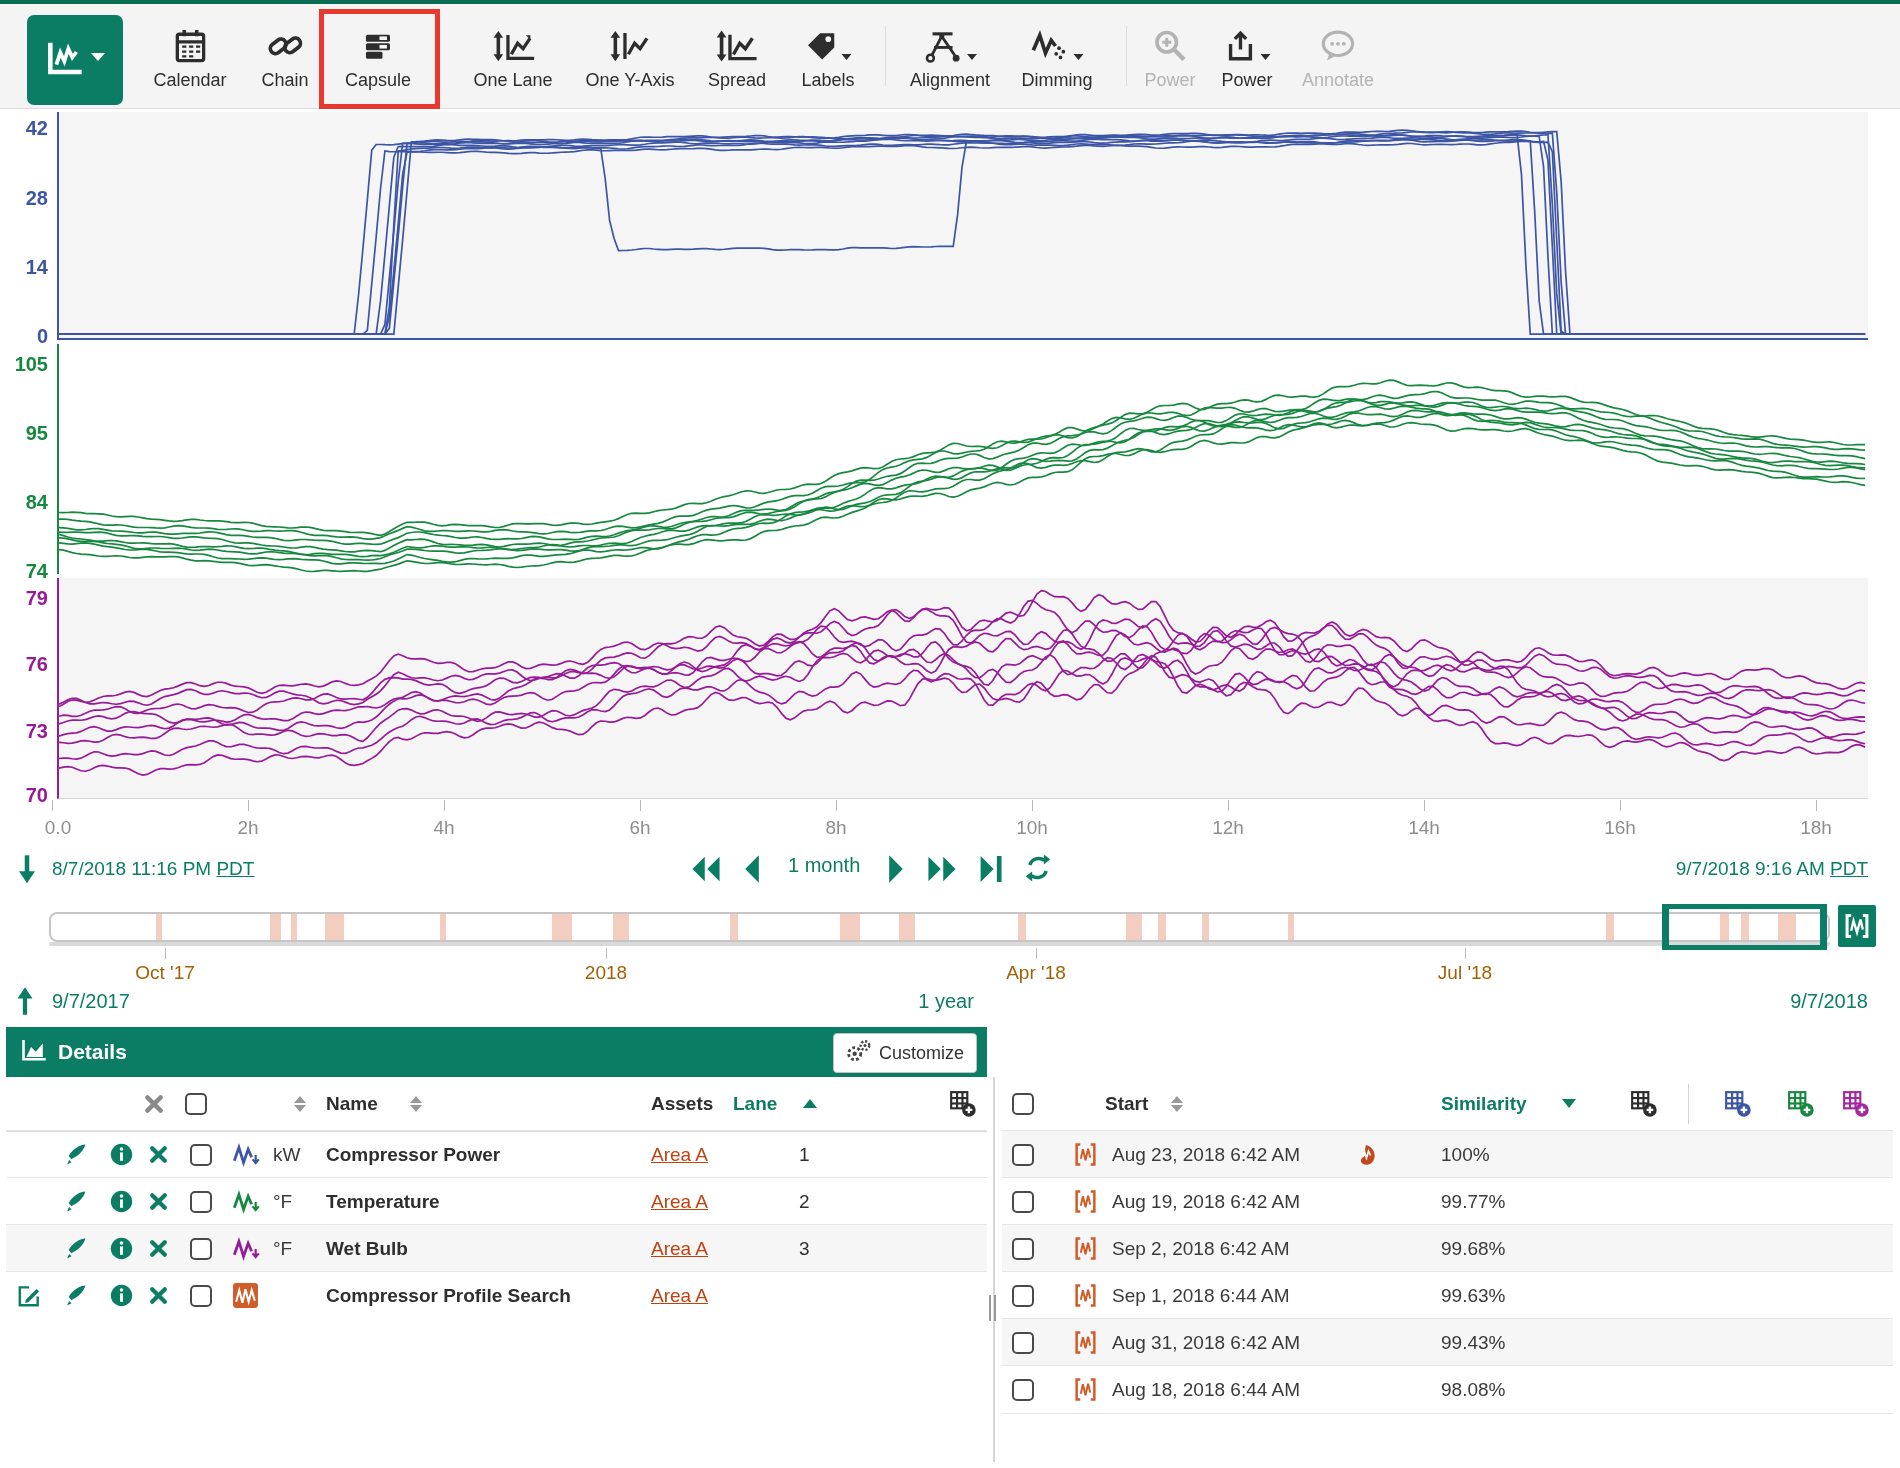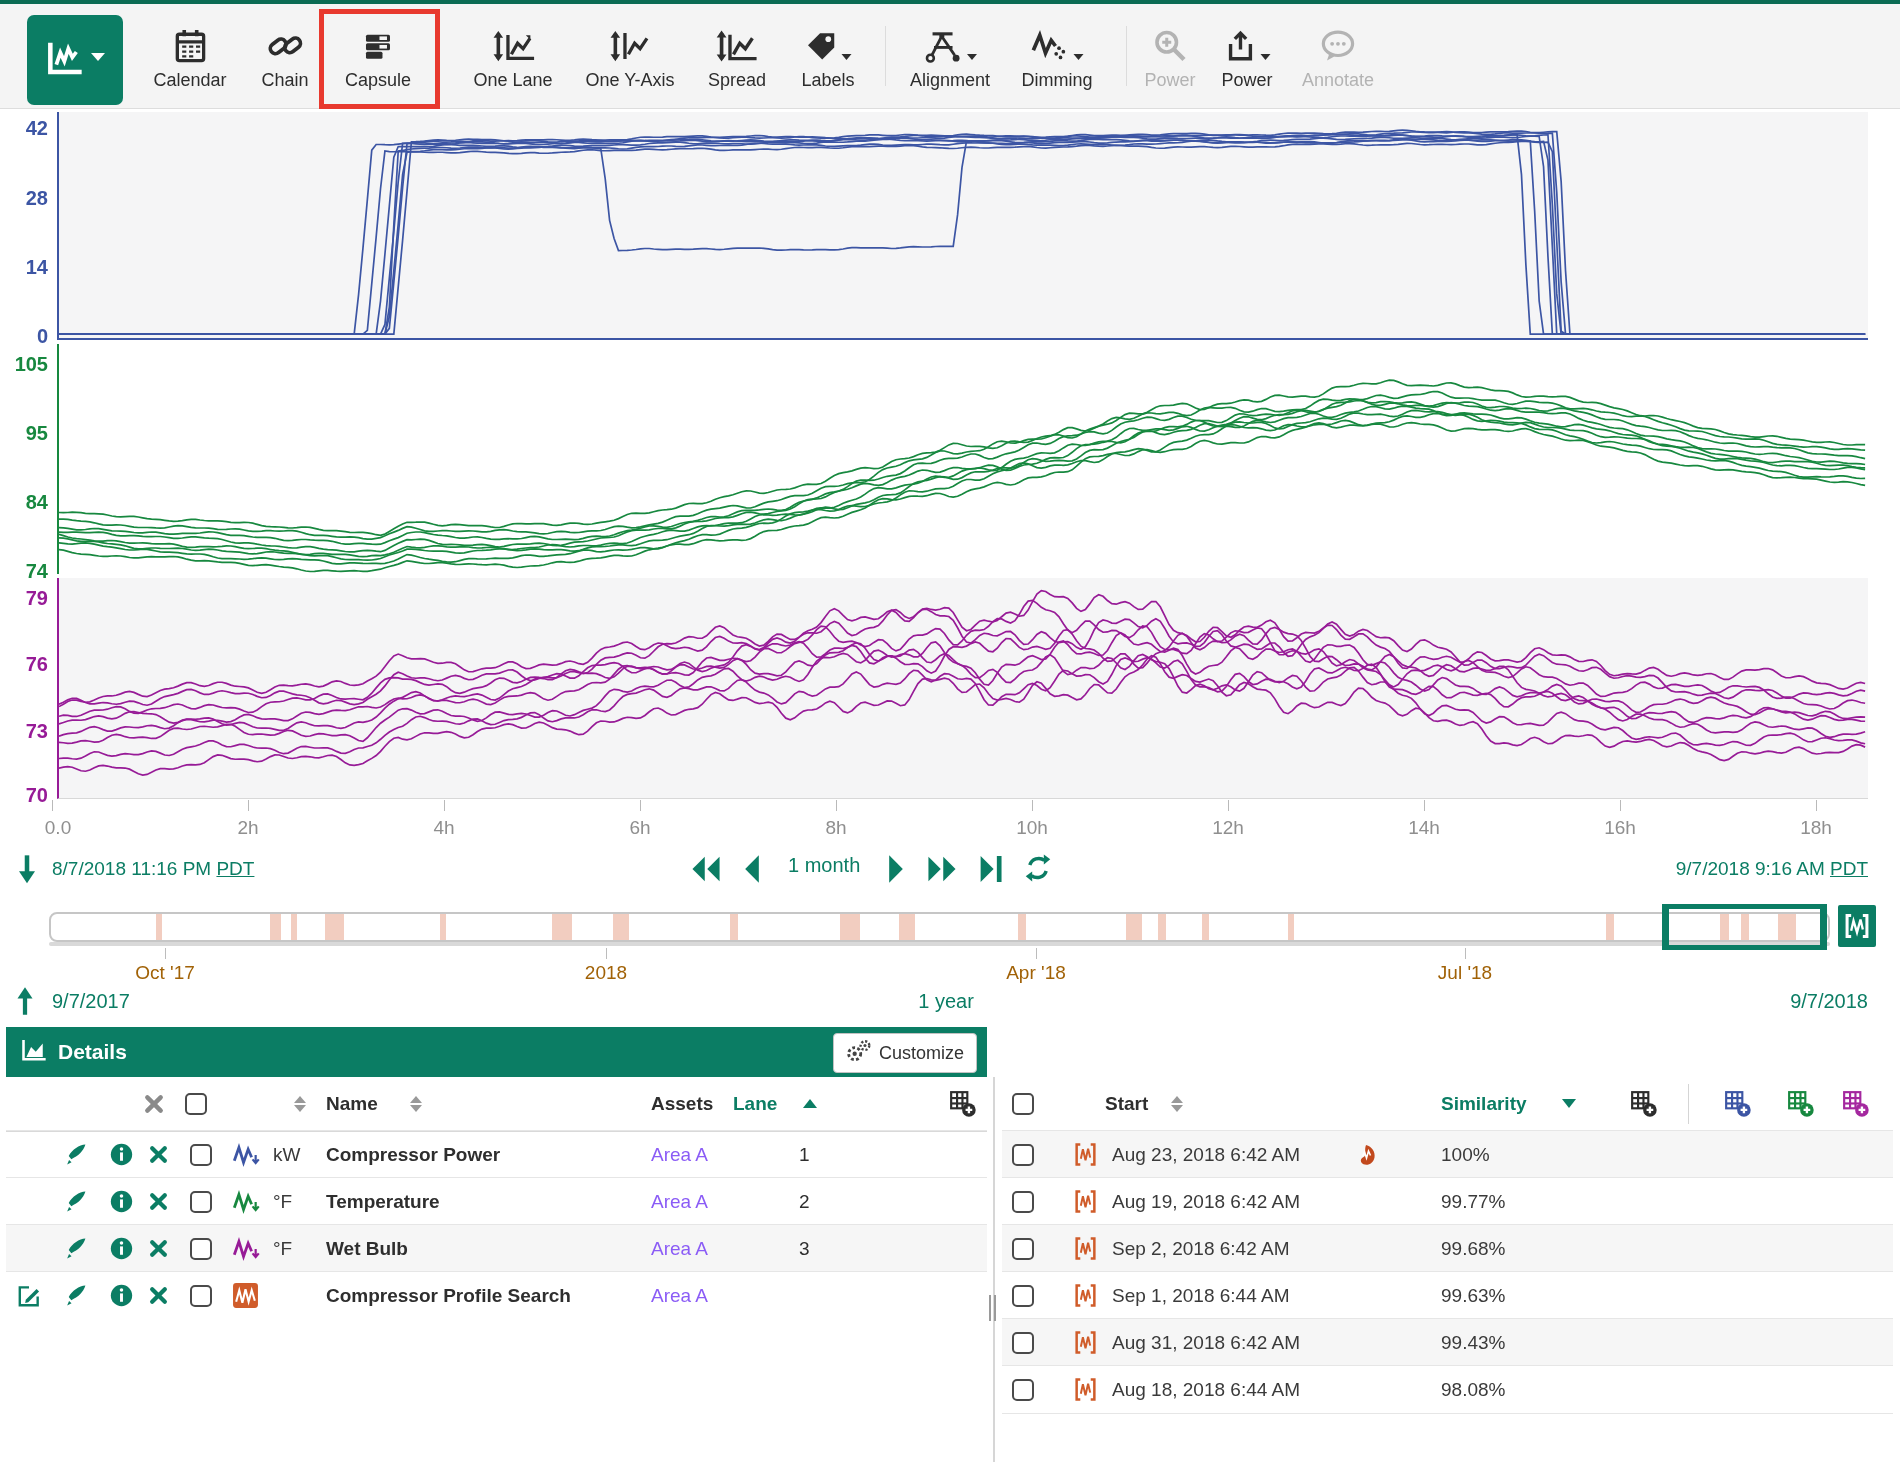--- a/index.html
+++ b/index.html
@@ -58,21 +58,21 @@
   .panel-hdr{position:absolute;height:50px;background:#0b7d64;color:#fff;display:flex;align-items:center;
              padding-left:14px;box-sizing:border-box;}
   .panel-hdr .ttl{font-size:21px;font-weight:bold;margin-left:10px;}
   .col-hdr{position:absolute;height:53px;background:#fff;border-bottom:2px solid #d9d9d9;font-size:19px;font-weight:bold;}
   .trow{position:absolute;height:47px;border-top:1px solid #e6e6e6;font-size:19px;}
   .trow.stripe{background:#f6f6f6;}
   .cell{position:absolute;top:0;height:47px;display:flex;align-items:center;}
   .hcell{position:absolute;top:0;height:53px;display:flex;align-items:center;}
   .rname{font-weight:bold;color:#2e2e2e;white-space:nowrap;}
   .runit{color:#3a3a3a;}
-  .alink{color:#8b5cf6;cursor:pointer;}
+  .alink{color:#c2410c;text-decoration:underline;cursor:pointer;}
   .teal{color:#0b7d64;}
   .checkbox{width:22px;height:22px;border:2px solid #4a4a4a;border-radius:5px;background:#fff;box-sizing:border-box;cursor:pointer;}
   .sortstack{display:inline-flex;flex-direction:column;gap:2px;margin-left:7px;}
   .sortstack i{width:0;height:0;border-left:6px solid transparent;border-right:6px solid transparent;display:block;}
   .sortstack .up{border-bottom:7px solid #999;}
   .sortstack .dn{border-top:7px solid #999;}
   .tri-up-teal{width:0;height:0;border-left:7px solid transparent;border-right:7px solid transparent;border-bottom:9px solid #0b7d64;display:inline-block;}
   .tri-dn-teal{width:0;height:0;border-left:7px solid transparent;border-right:7px solid transparent;border-top:9px solid #0b7d64;display:inline-block;}
   .customize-btn{position:absolute;right:10px;top:6px;height:38px;background:#fff;border:1px solid #c2c2c2;border-radius:4px;
                  display:flex;align-items:center;gap:7px;padding:0 12px;font-size:18px;color:#333;cursor:pointer;}

